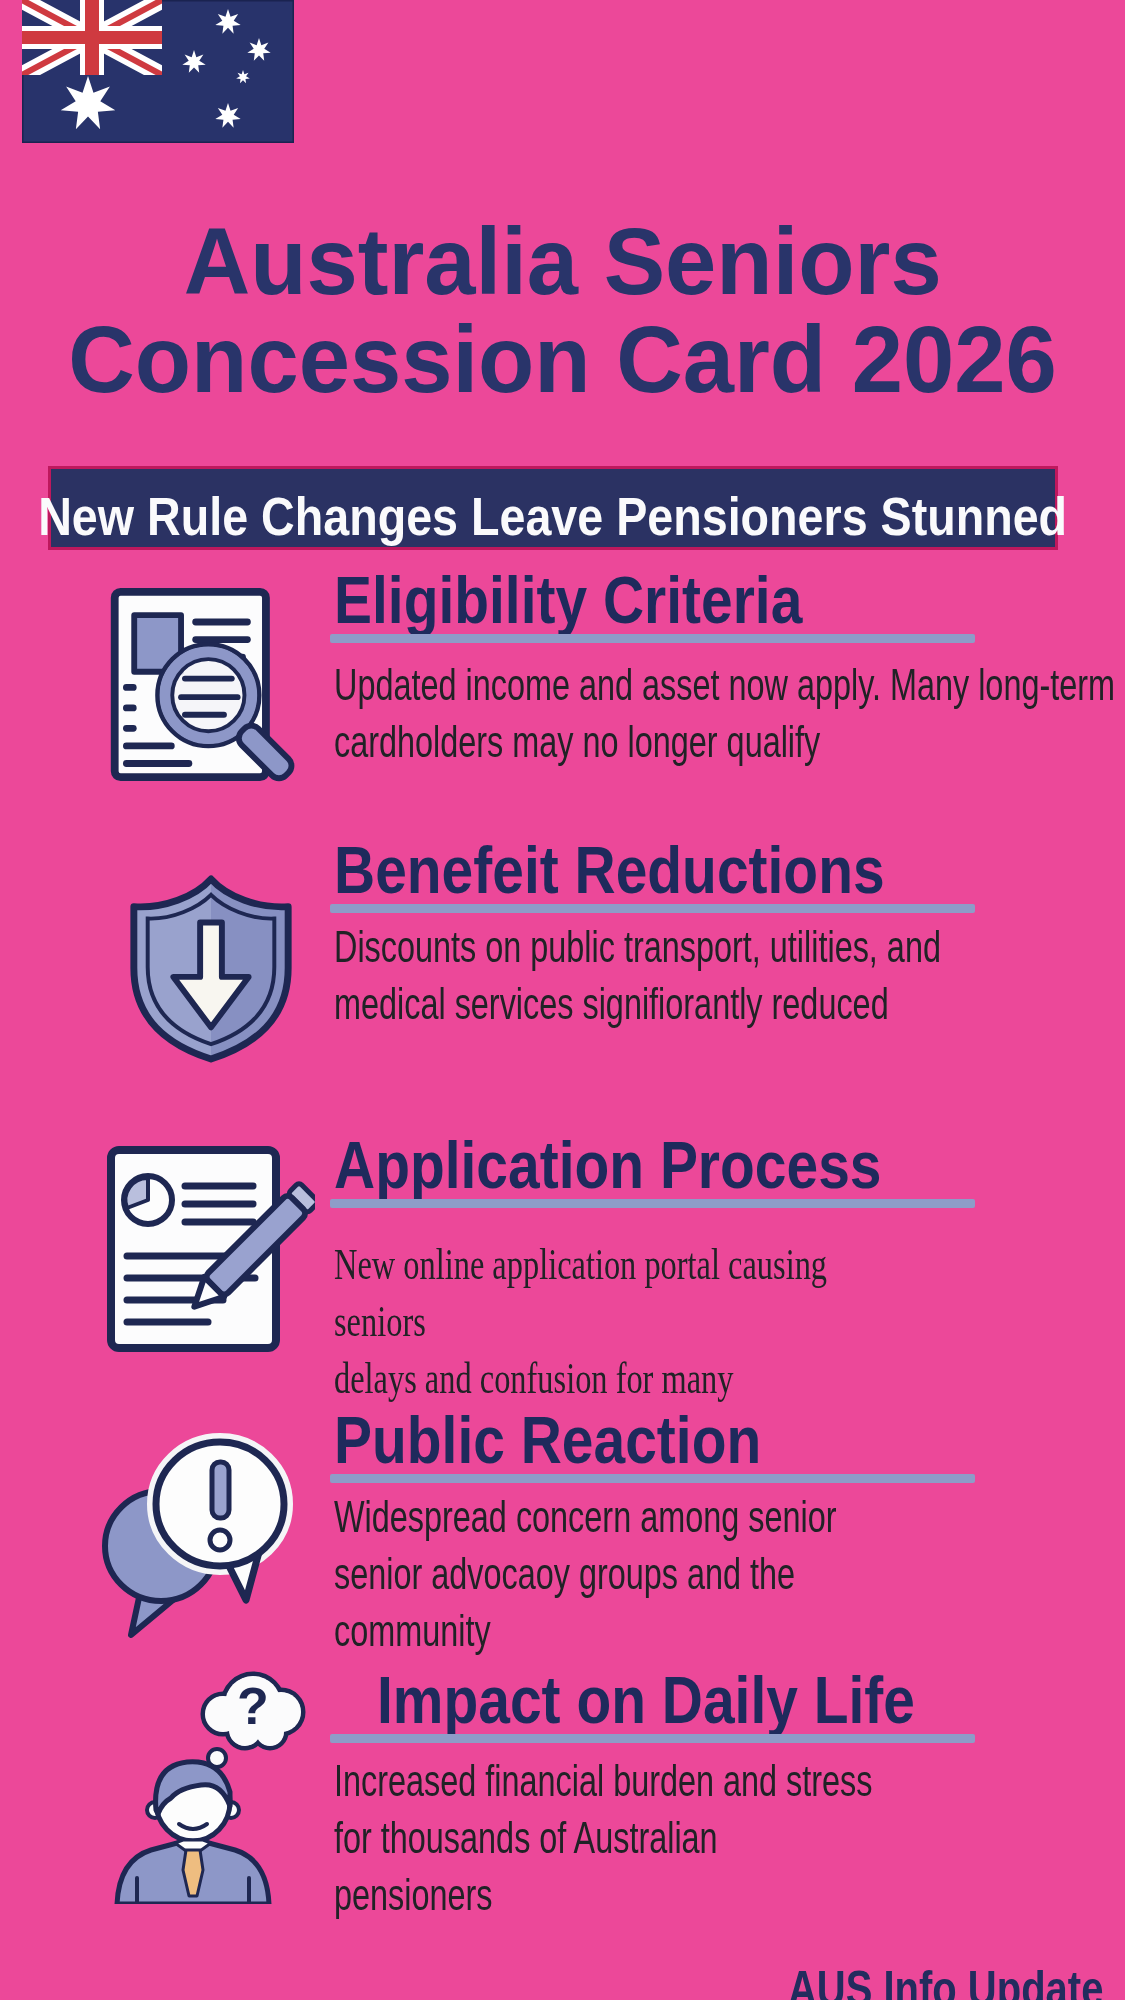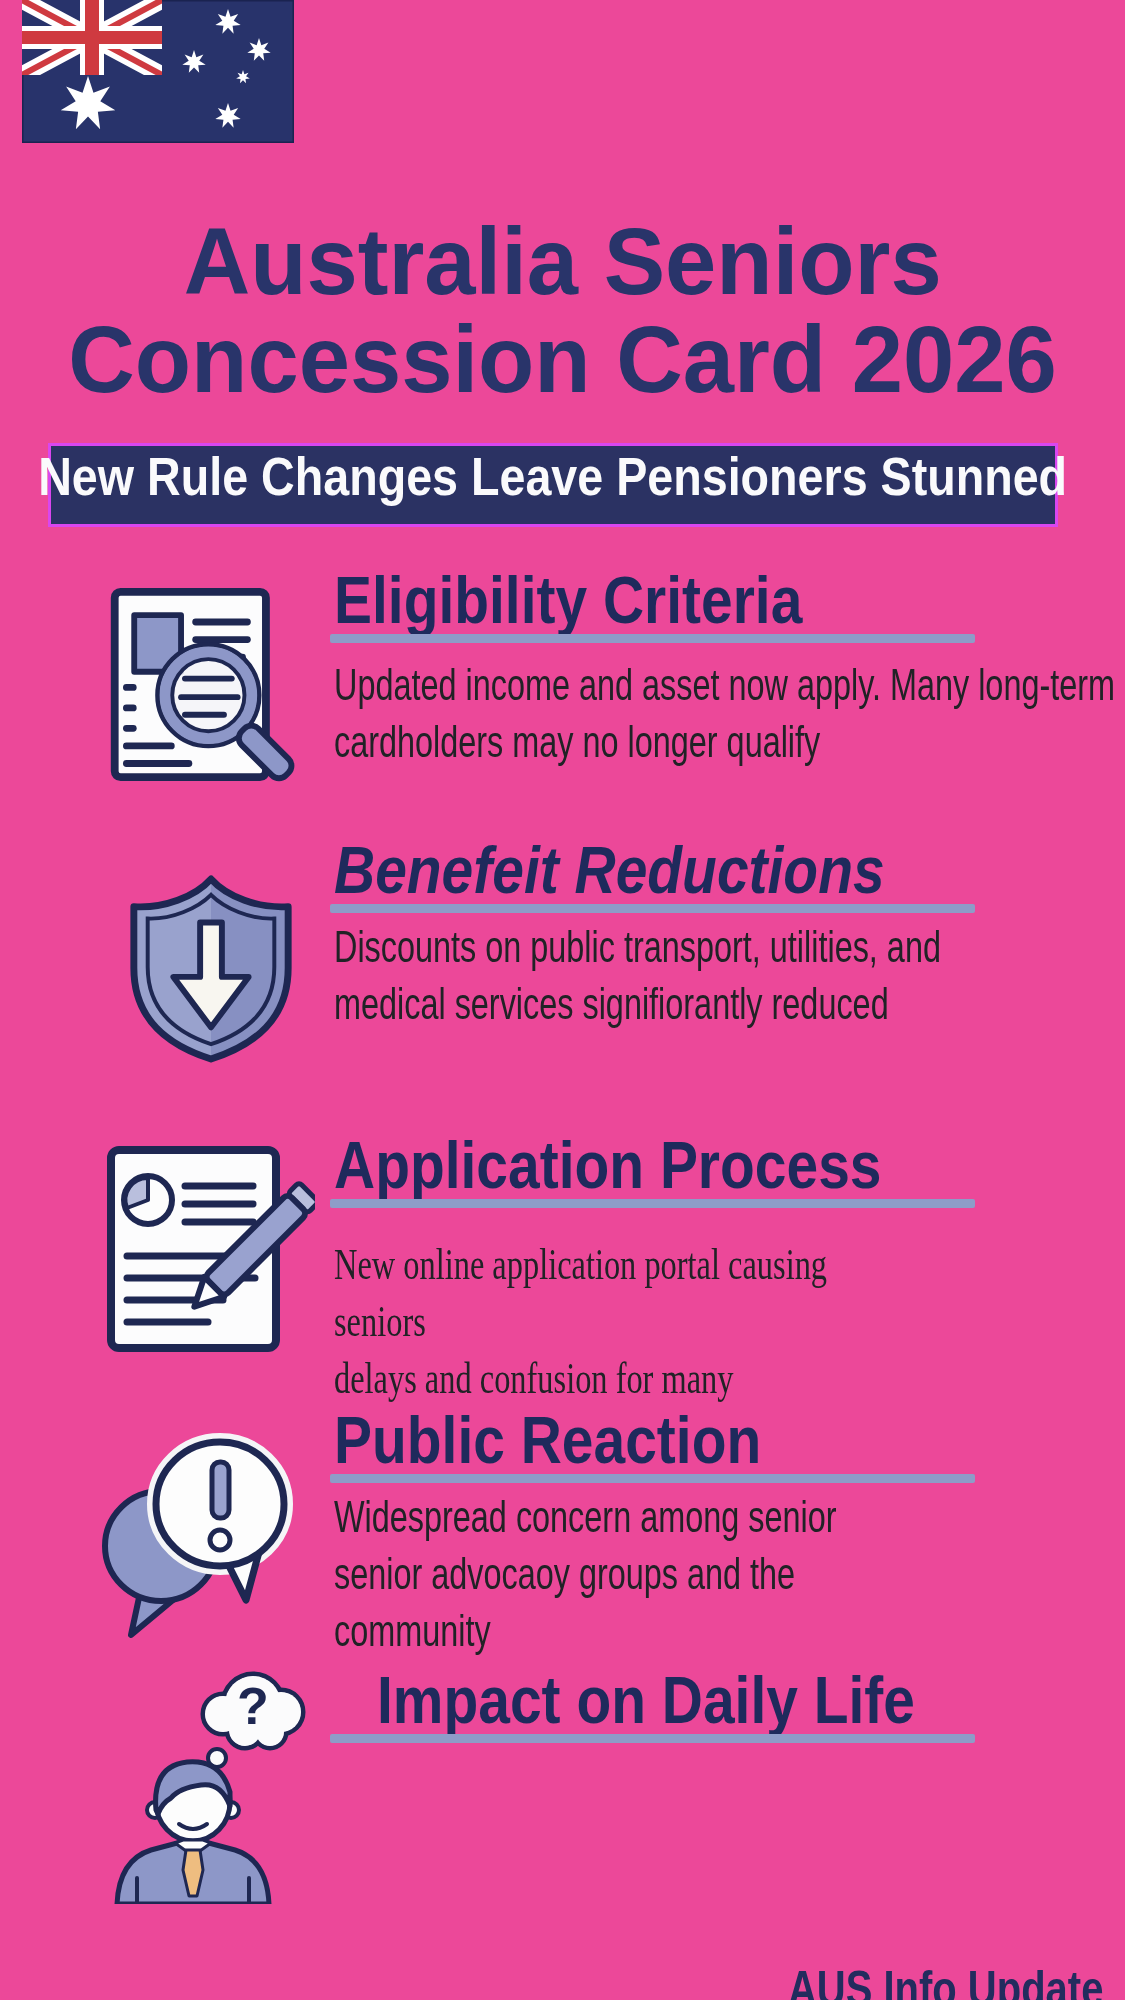--- a/index.html
+++ b/index.html
@@ -8,36 +8,36 @@
     background:#ec4899;font-family:"Liberation Sans",sans-serif;
   }
   
   .flag{position:absolute;left:22px;top:0;width:272px;height:143px;}
   
   .title{position:absolute;left:0;top:212px;width:1125px;text-align:center;
          color:#29346a;font-weight:700;font-size:95px;line-height:98px;}
   .title .tline{display:block;}
   .title .tline span{display:inline-block;transform:scaleX(0.97);transform-origin:center top;white-space:nowrap;}
   
-  .banner{position:absolute;left:48px;top:443px;width:1010px;height:84px;
-          background:#2b3263;border:3px solid #d946ef;box-sizing:border-box;
-          display:flex;align-items:flex-start;justify-content:center;}
+  .banner{position:absolute;left:48px;top:466px;width:1010px;height:84px;
+          background:#2b3263;border:3px solid #be185d;box-sizing:border-box;
+          display:flex;align-items:flex-end;justify-content:center;}
   .banner span{color:#fafafc;font-weight:700;font-size:53px;white-space:nowrap;
                display:inline-block;transform:scaleX(0.88);transform-origin:center center;}
   
   .icon{position:absolute;}
   .heading{position:absolute;left:334px;color:#1f2a5c;font-weight:700;font-size:67px;line-height:60px;}
   .heading span{display:inline-block;transform:scaleX(0.85);transform-origin:left top;white-space:nowrap;}
   .underline{position:absolute;left:330px;width:645px;height:9px;background:#8e9cc8;border-radius:2px;}
   .body{position:absolute;left:334px;color:#212226;font-size:45px;line-height:57px;}
   .body .bline{display:block;height:57px;}
   .body .bline span{display:inline-block;transform:scaleX(0.72);transform-origin:left top;white-space:nowrap;}
   
   .h1{top:570px;} .u1{top:634px;} .b1{top:656px;}
-  .h2{top:840px;font-style:italic;} .u2{top:904px;} .b2{top:918px;}
+  .h2{top:840px;} .u2{top:904px;} .b2{top:918px;}
   .h3{top:1135px;text-align:center;} .u3{top:1199px;} .b3{top:1236px;font-family:Liberation Serif, serif;}
   .h4{top:1410px;} .u4{top:1474px;} .b4{top:1488px;}
   .h5{top:1670px;margin-left:43px;} .u5{top:1734px;} .b5{top:1752px;}
   .i1{left:103px;top:576px;width:200px;height:214px;}
   .i2{left:120px;top:870px;width:183px;height:196px;}
   .i3{left:103px;top:1138px;width:212px;height:228px;}
   .i4{left:98px;top:1428px;width:196px;height:216px;}
   .i5{left:85px;top:1662px;width:235px;height:242px;}
   
   .footer{position:absolute;right:22px;top:1960px;color:#232c5e;font-weight:700;font-size:50px;
@@ -203,18 +203,23 @@
       <path d="M94,162 Q108,172 122,162" fill="none" stroke-width="4"></path>
       <path d="M32,242 Q34,198 66,188 L96,180 Q108,186 120,180 L150,188 Q182,198 184,242 Z" fill="#8d97c8" stroke-width="5"></path>
       <path d="M90,181 L108,194 L126,181 L118,178 L98,178 Z" fill="#fdfdfd" stroke-width="3"></path>
       <path d="M101,188 L115,188 L118,208 L112,234 L104,234 L98,208 Z" fill="#eebd80" stroke-width="3"></path>
       <line x1="52" y1="216" x2="52" y2="242" stroke-width="4"></line>
       <line x1="164" y1="216" x2="164" y2="242" stroke-width="4"></line>
     </g>
   </svg>
   <div class="heading h5"><span>Impact on Daily Life</span></div>
   <div class="underline u5"></div>
+  <div class="body b5">
+    <span class="bline"><span>Increased financial burden and stress</span></span>
+    <span class="bline"><span>for thousands of Australian</span></span>
+    <span class="bline"><span>pensioners</span></span>
+  </div>
 
   <div class="footer">
     <span>AUS Info Update</span>
   </div>
 
 </div>
 
 </body></html>

